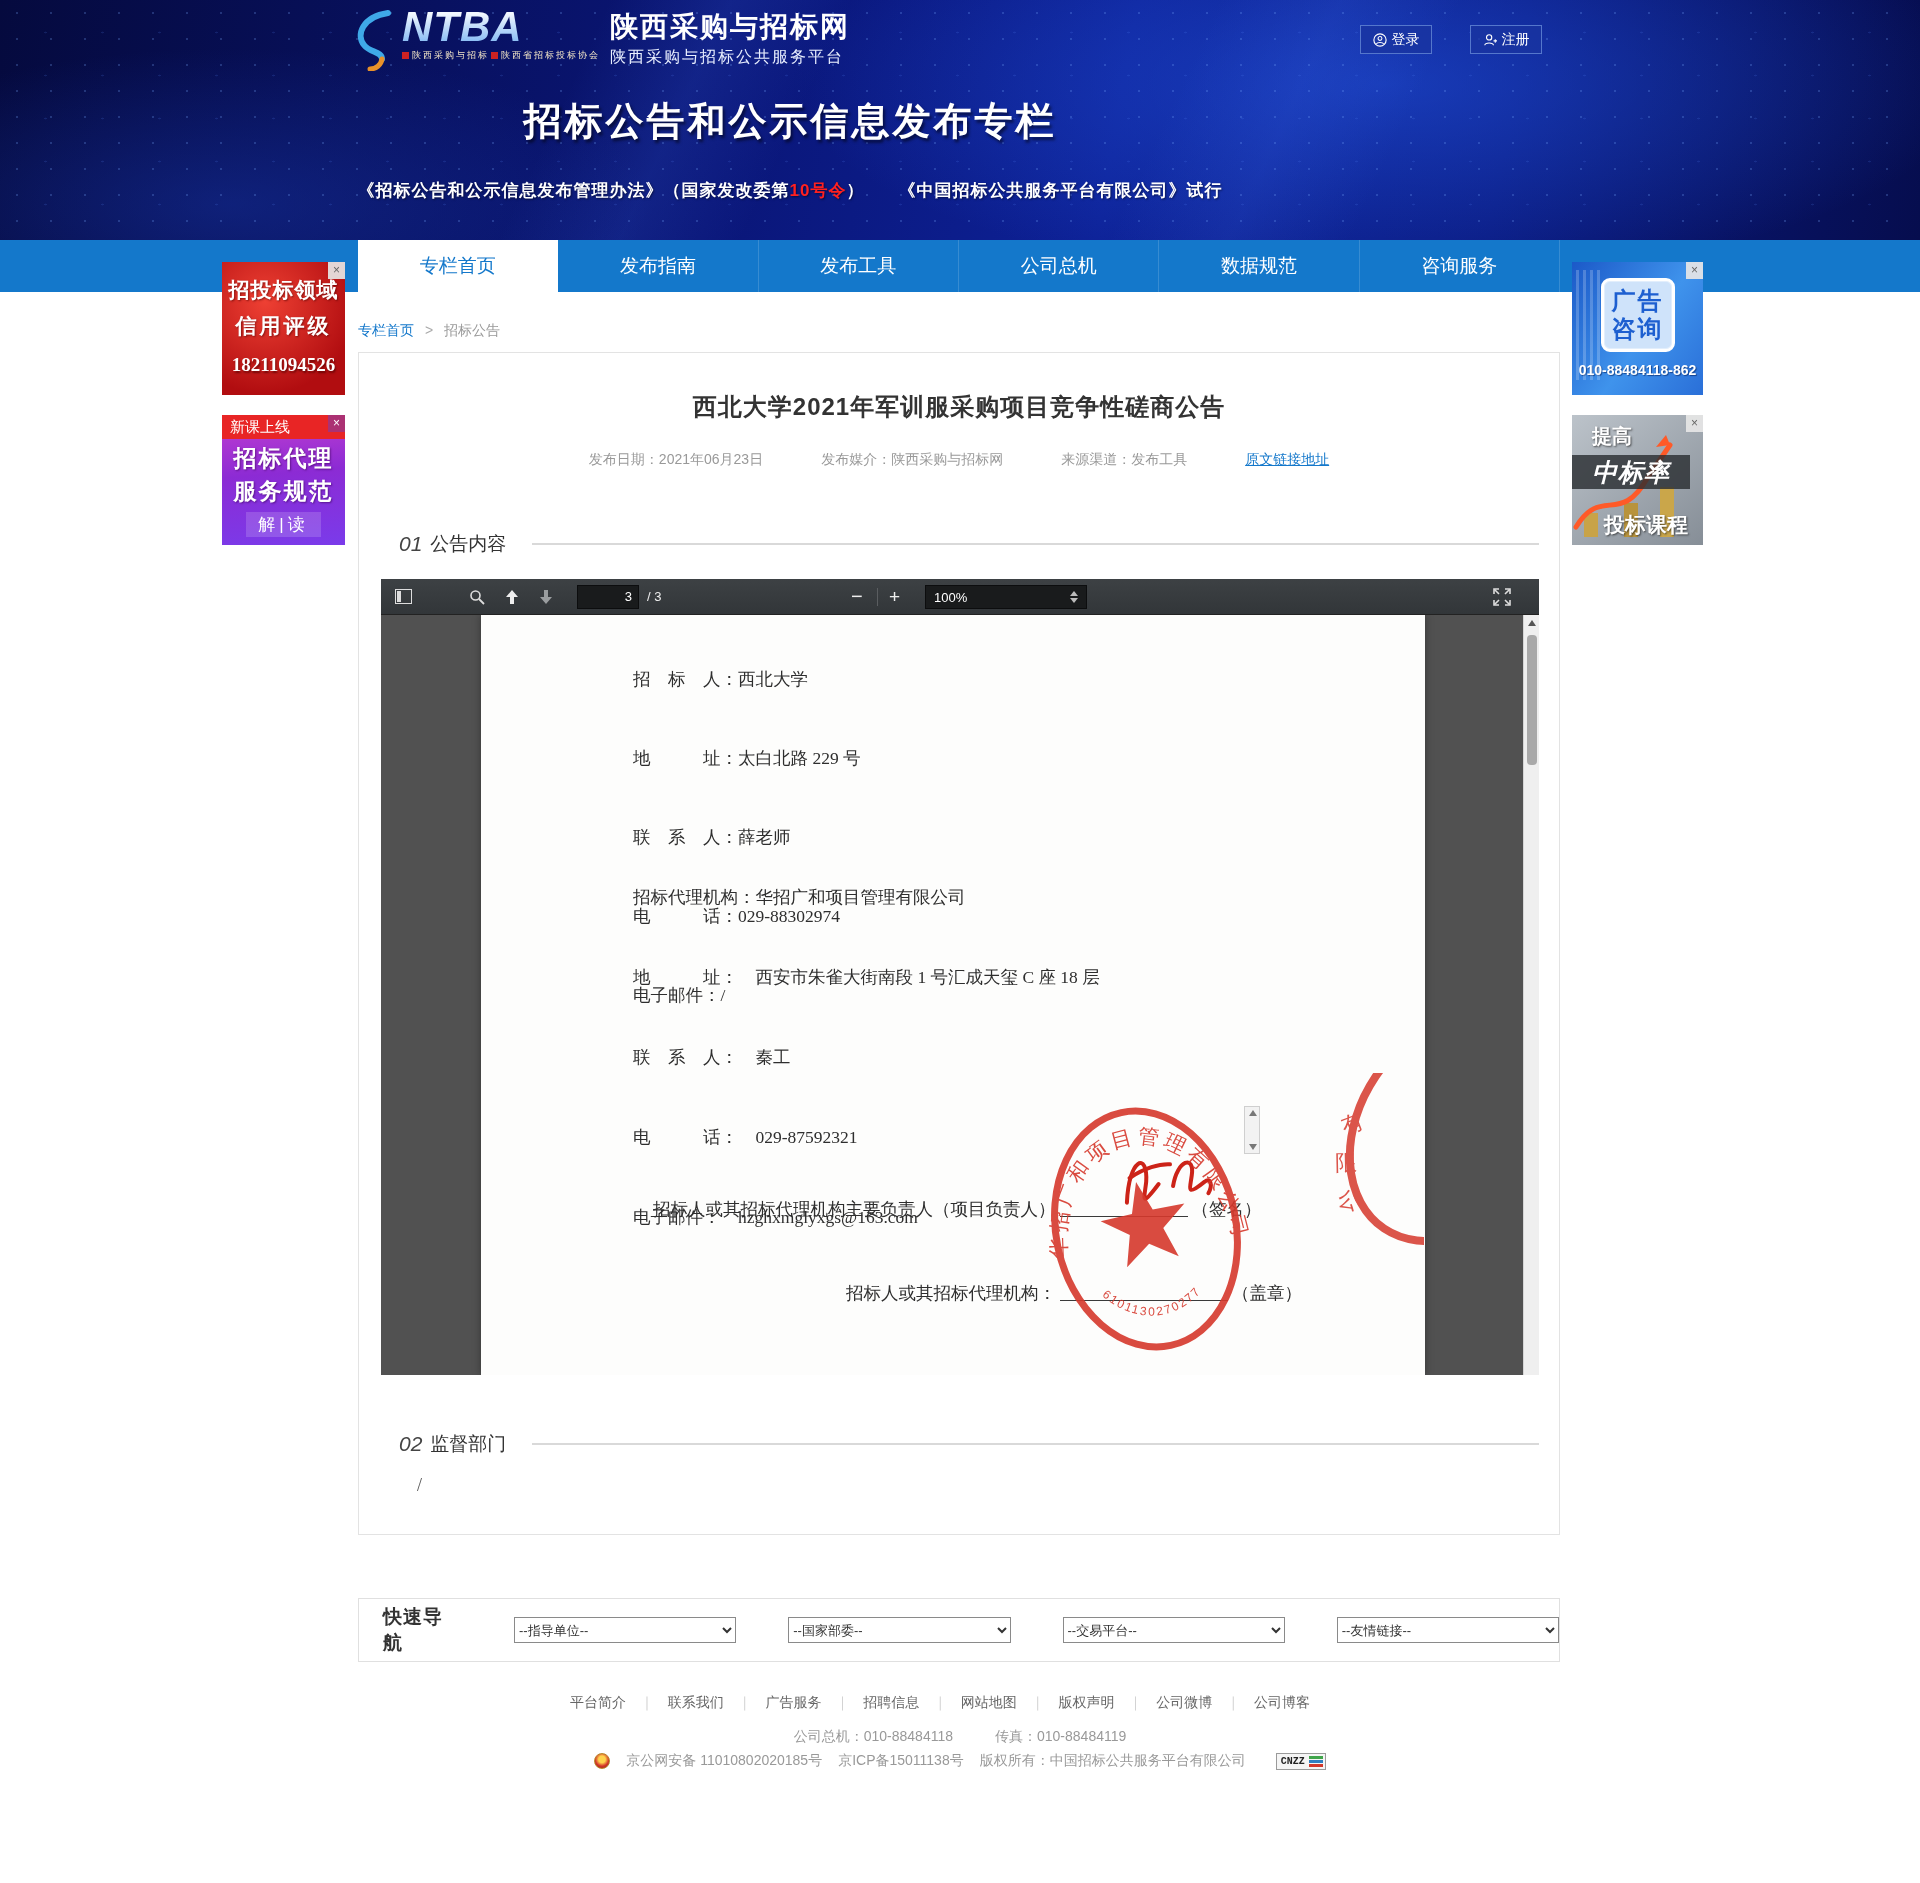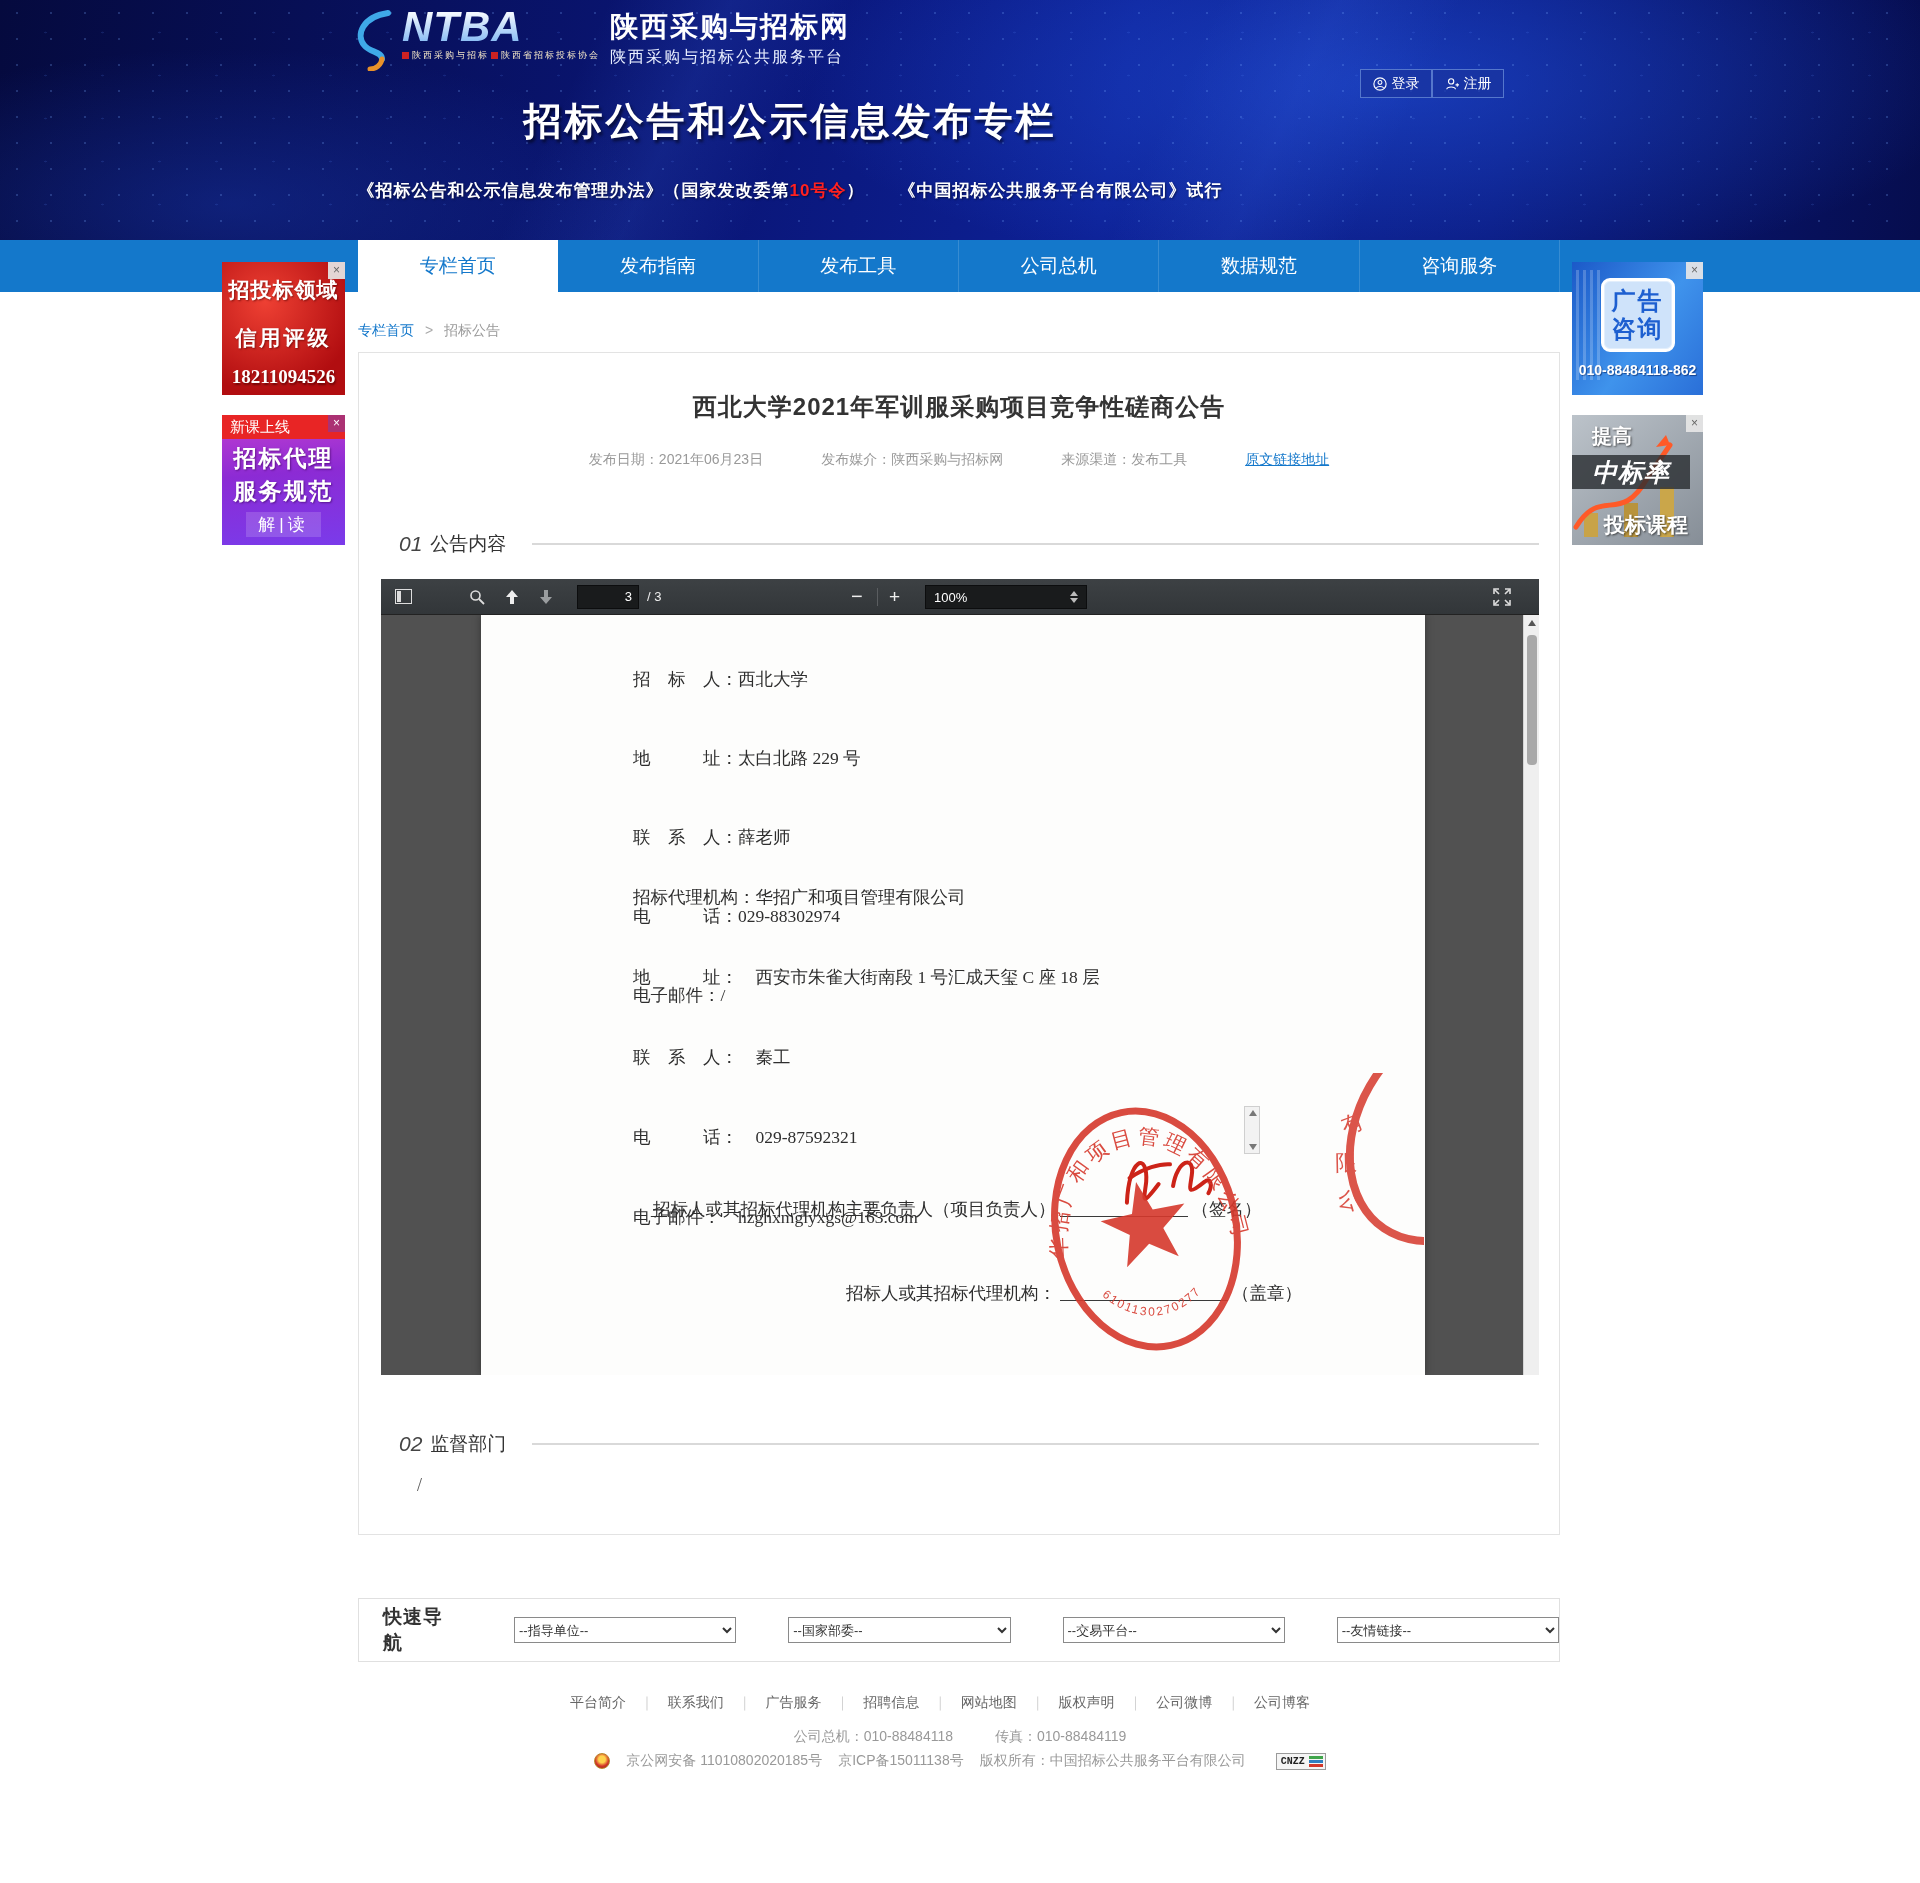--- a/index.html
+++ b/index.html
@@ -24,21 +24,21 @@
   .logo-block { position:relative; margin-left:2px; }
   .logo-acronym { font-size:42px; font-weight:900; font-style:italic; letter-spacing:1px;
     background:linear-gradient(180deg,#f2f8ff 20%,#8fc0f5 80%); -webkit-background-clip:text; background-clip:text; color:transparent;
     text-shadow:0 0 1px rgba(40,110,220,.0); display:block; line-height:44px; }
   .logo-seals { display:flex; flex-direction:row; gap:2px; margin-top:0px; }
   .logo-seal-line { font-size:9px; color:#f3e6c8; letter-spacing:2px; display:flex; align-items:center; gap:3px; white-space:nowrap; }
   .logo-seal-line::before { content:""; width:7px; height:7px; background:#c22; display:inline-block; }
   .site-name-block { margin-left:10px; padding-top:6px; }
   .site-name { font-size:28px; font-weight:bold; color:#fff; letter-spacing:2px; line-height:32px; }
   .site-subtitle { font-size:16px; color:#e9efff; letter-spacing:2px; margin-top:4px; }
-  .auth-buttons { position:absolute; left:1360px; top:25px; display:flex; z-index:3;margin-top:44px; }
+  .auth-buttons { position:absolute; left:1360px; top:25px; display:flex; gap:38px; z-index:3; }
   .auth-btn { width:72px; height:29px; background:rgba(26,52,160,.75); border:1px solid #5577cc; color:#fff; font-size:14px;
     display:flex; align-items:center; justify-content:center; gap:5px; cursor:pointer; }
   .auth-btn svg { width:14px; height:14px; }
   .banner-wrap { position:absolute; left:300px; top:0; width:980px; text-align:center; z-index:2; }
   .banner-title { margin-top:96px; font-size:38px; font-weight:bold; color:#fff; letter-spacing:3px; text-shadow:2px 3px 3px rgba(0,0,10,.55); }
   .banner-sub { margin-top:32px; font-size:17px; font-weight:bold; color:#fff; letter-spacing:1px; text-shadow:1px 1px 2px rgba(0,0,10,.5); }
   .banner-sub .red { color:#ff2020; }
   .banner-sub .gap { display:inline-block; width:34px; }
 
   
@@ -48,21 +48,21 @@
   .nav-tab.active { background:#fff; color:#1478cb; }
 
   
   .ad { position:absolute; overflow:hidden; cursor:pointer; }
   .ad-close { position:absolute; top:0; right:0; width:17px; height:17px; background:rgba(230,230,230,.92); color:#666;
     font-size:12px; line-height:17px; text-align:center; cursor:pointer; z-index:5; }
   .ad-close.dark { background:rgba(120,60,180,.55); color:#fff; }
   .ad-lt { left:222px; top:262px; width:123px; height:133px; text-align:center; color:#fff;
     background:radial-gradient(circle at 35% 30%, #ee4033, #b10d10 75%); }
   .ad-lt .l1 { margin-top:14px; font-size:21px; font-weight:bold; letter-spacing:1px; text-shadow:1px 1px 2px rgba(80,0,0,.6); }
-  .ad-lt .l2 { margin-top:20px; font-size:21px; font-weight:bold; letter-spacing:3px; text-shadow:1px 1px 2px rgba(80,0,0,.6); }
+  .ad-lt .l2 { margin-top:8px; font-size:21px; font-weight:bold; letter-spacing:3px; text-shadow:1px 1px 2px rgba(80,0,0,.6); }
   .ad-lt .l3 { margin-top:14px; font-size:19px; font-weight:bold; font-family:"Liberation Serif",serif; text-shadow:1px 2px 2px rgba(80,0,0,.7); }
   .ad-lb { left:222px; top:415px; width:123px; height:130px; color:#fff; text-align:center;
     background:linear-gradient(175deg,#c43fd0 0%,#8c2bd4 45%,#7a3bea 100%); }
   .ad-lb .tag { background:#e82525; font-size:15px; height:24px; line-height:24px; text-align:left; padding-left:8px; }
   .ad-lb .l1 { margin-top:4px; font-size:23px; font-weight:bold; letter-spacing:2px; text-shadow:1px 1px 2px rgba(60,0,90,.6); }
   .ad-lb .l2 { margin-top:2px; font-size:23px; font-weight:bold; letter-spacing:2px; text-shadow:1px 1px 2px rgba(60,0,90,.6); }
   .ad-lb .l3 { margin-top:5px; font-size:17px; letter-spacing:4px; background:rgba(255,255,255,.16); display:inline-block; padding:1px 12px; }
   .ad-rt { left:1572px; top:262px; width:131px; height:133px; text-align:center;
     background:linear-gradient(125deg,#1b59c8 0%,#3f93ec 55%,#2a6fd8 100%); }
   .ad-rt::before { content:""; position:absolute; left:4px; top:8px; width:26px; height:110px;

